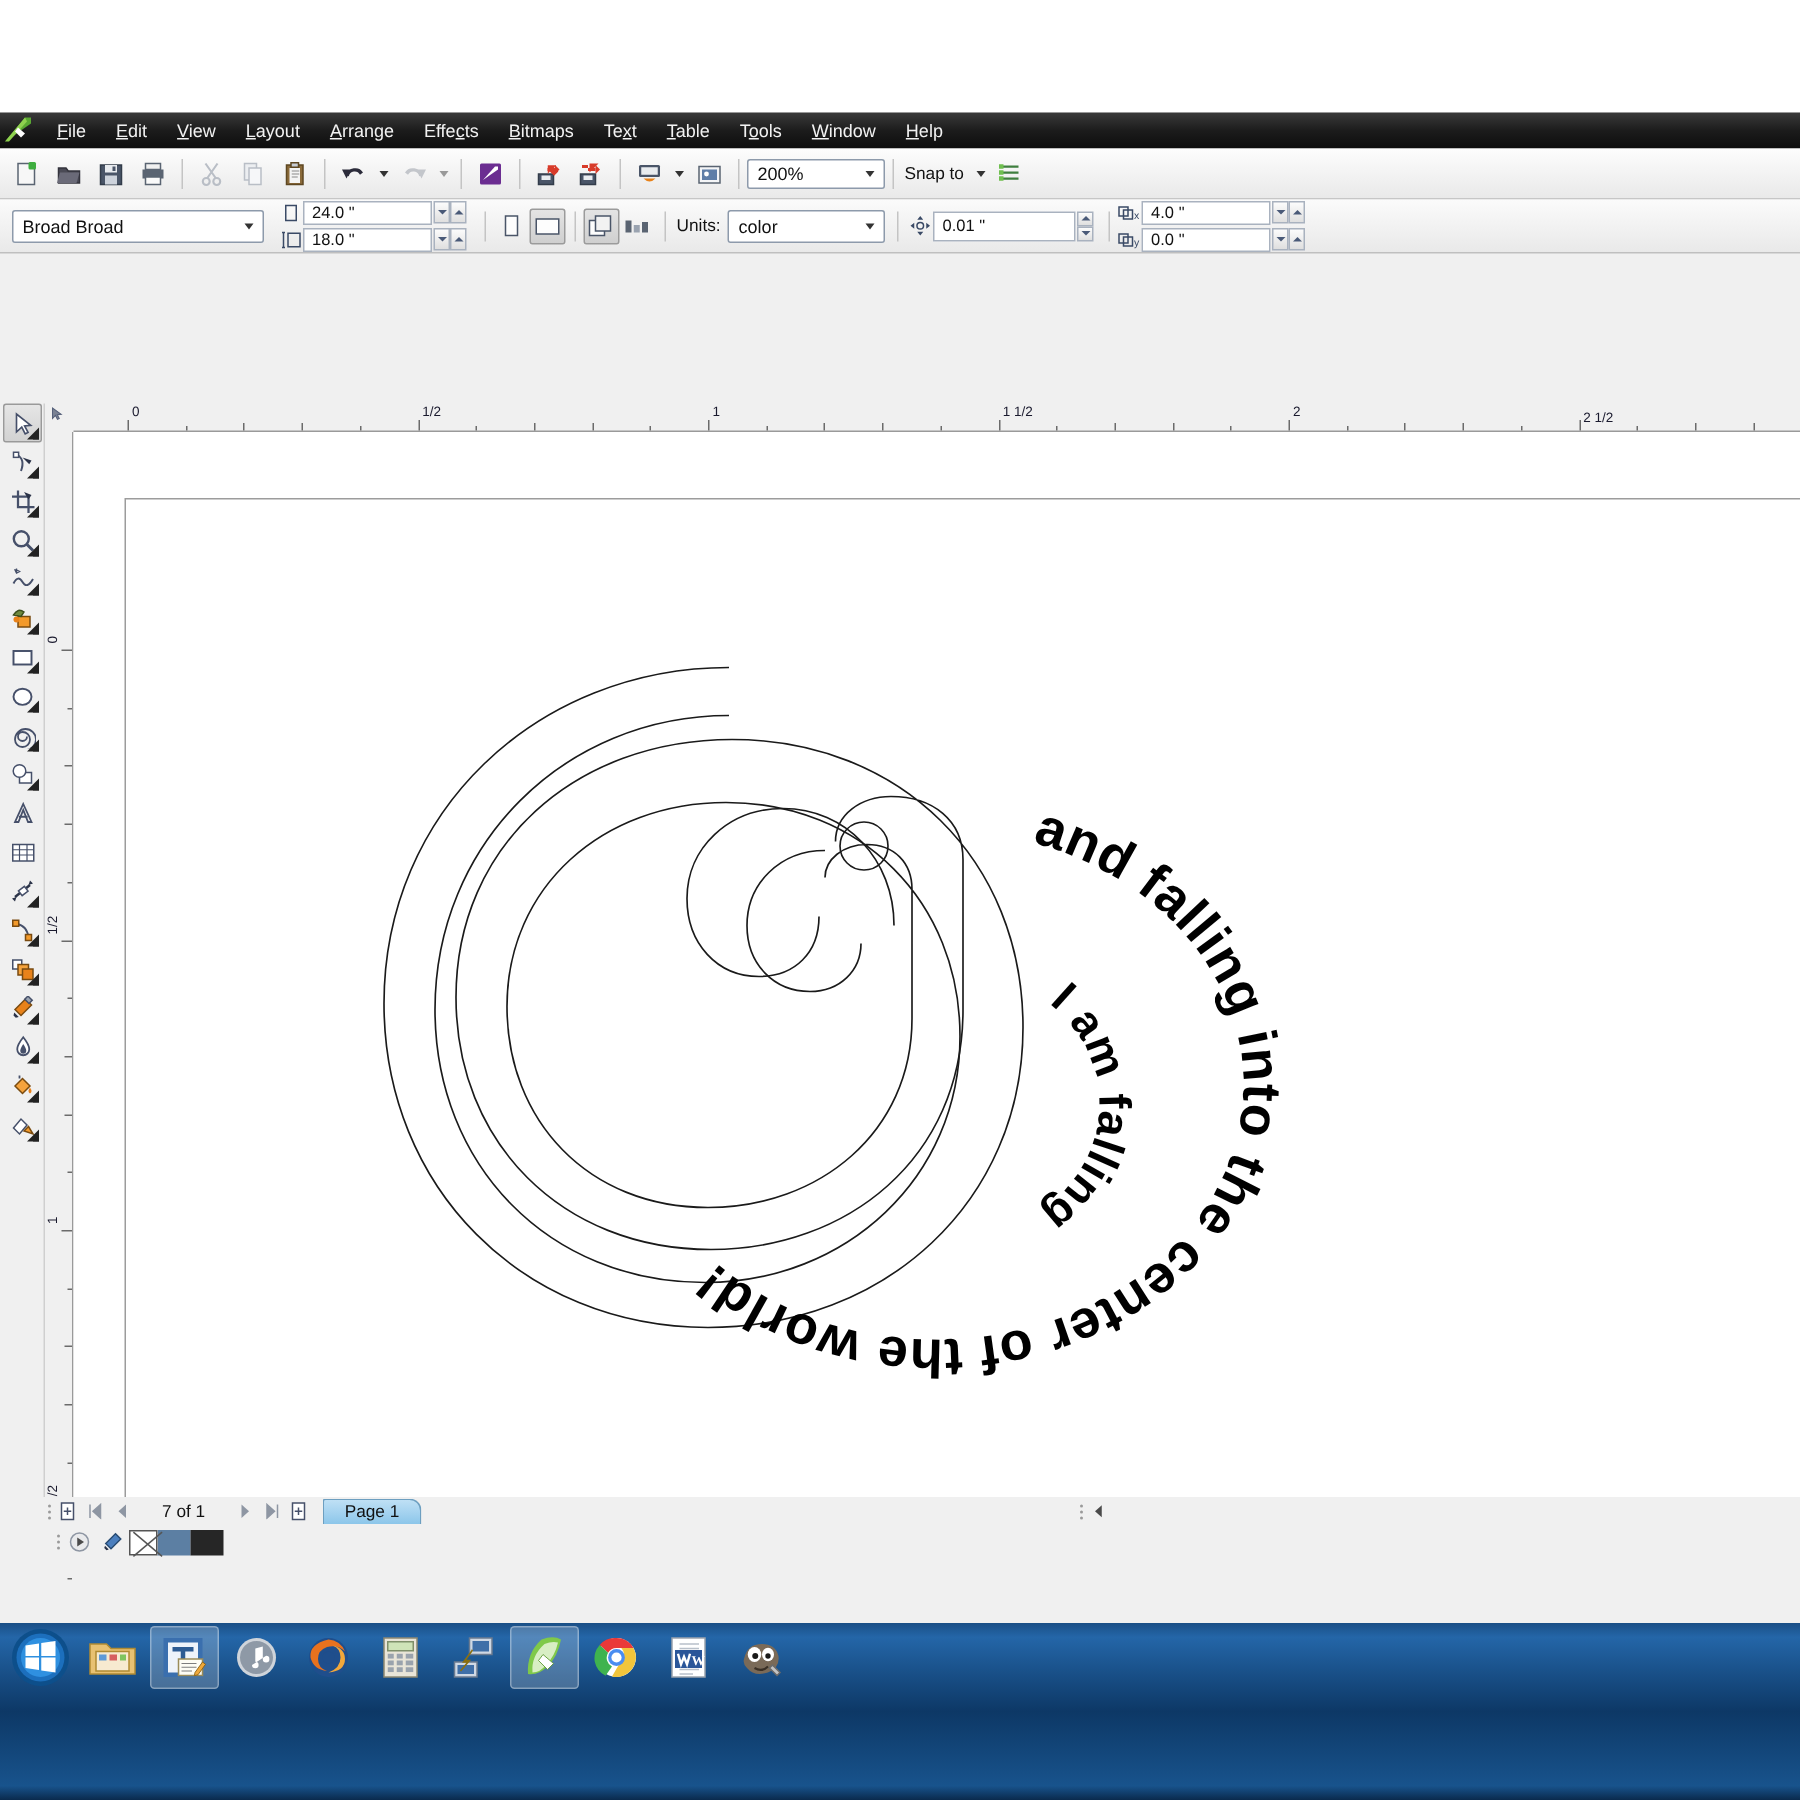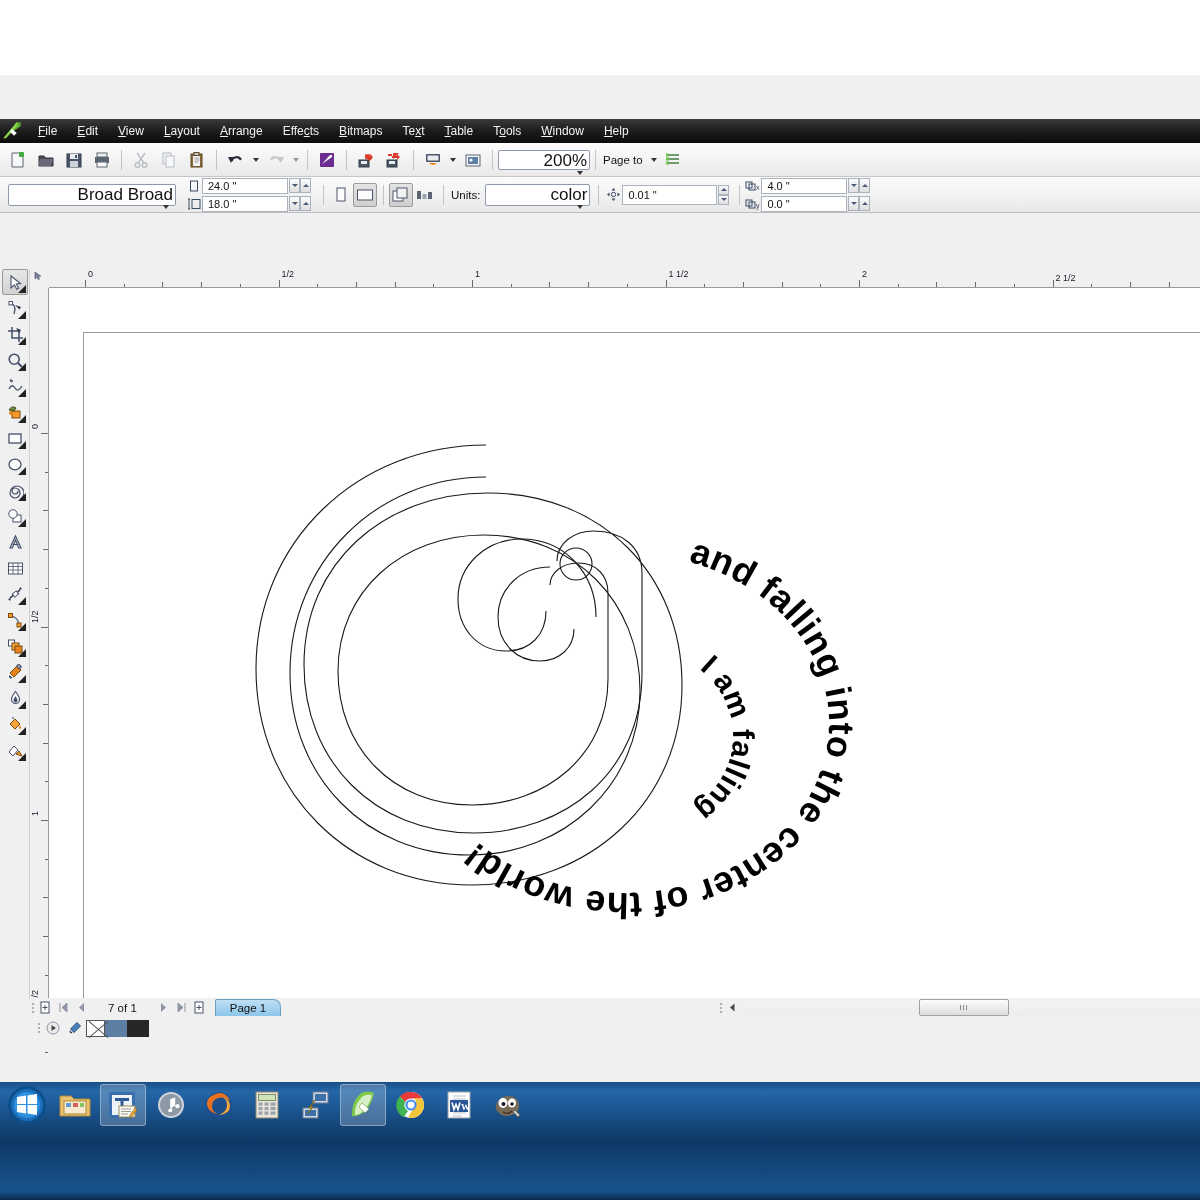--- a/index.html
+++ b/index.html
@@ -25,39 +25,39 @@
     display:flex; align-items:center; padding-left:4px; position:relative;
   }
   #title-bar .tb-text { color:#ffffff; font-size:12px; margin-left:6px; text-shadow:0 1px 1px rgba(0,0,0,.5); }
   .corel-logo { width:15px; height:15px; position:relative; }
   .corel-logo svg { display:block; }
 
   
   #menu-bar {
     height:24px;
     background: linear-gradient(to bottom,#3a3a3a 0%, #1c1c1c 50%, #0d0d0d 100%);
-    display:flex; align-items:center; padding-left:2px;margin-top:44px;
+    display:flex; align-items:center; padding-left:2px;
   }
   #menu-bar .mlogo { width:20px; height:20px; margin-right:6px; }
   .menu-item { color:#f2f2f2; font-size:12px; padding:3px 10px; cursor:default; white-space:nowrap; }
   .menu-item u { text-decoration:underline; }
 
   
   #std-toolbar {
     height:34px; background:linear-gradient(to bottom,#fdfdfd,#e9e9e9);
     border-bottom:1px solid #c6c6c6; display:flex; align-items:center; padding:0 4px;
   }
   .tb-btn { width:28px; height:26px; display:flex; align-items:center; justify-content:center; }
   .tb-sep { width:1px; height:20px; background:#c4c4c4; margin:0 5px; }
   .tb-drop { width:12px; height:26px; display:flex; align-items:center; justify-content:center; }
   .caret { width:0;height:0;border-left:3.5px solid transparent;border-right:3.5px solid transparent;border-top:4px solid #333; }
   .caret.gray { border-top-color:#999; }
   .combo {
     height:20px; background:#fff; border:1px solid #8d9aab; border-radius:2px;
-    display:flex; align-items:flex-end; padding:0 2px 0 6px; font-size:17px; color:#111;flex-direction:column;
+    display:flex; align-items:center; padding:0 2px 0 6px; font-size:12px; color:#111;
   }
   .combo .cval { flex:1; white-space:nowrap; }
   .combo .cbtn { width:15px; height:16px; display:flex; align-items:center; justify-content:center; }
   .lbl { font-size:11.5px; color:#111; margin:0 5px 0 2px; white-space:nowrap; }
 
   
   #prop-bar {
     height:36px; background:linear-gradient(to bottom,#fbfbfb,#e9e9e9);
     border-bottom:1px solid #bfbfbf; display:flex; align-items:center; padding:0 4px;
   }
@@ -288,21 +288,21 @@
       </svg>
     </div>
     <div class="tb-sep"></div>
     <div class="combo" style="width:92px">
       <span class="cval">200%</span>
       <span class="cbtn">
           <span class="caret"></span>
         </span>
     </div>
     <div class="tb-sep"></div>
-    <span class="lbl">Page to</span>
+    <span class="lbl">Snap to</span>
     <div class="tb-drop">
         <span class="caret"></span>
       </div>
     <div class="tb-btn">
       <svg width="18" height="18" viewBox="0 0 18 18">
         <path d="M3 4 h11 M3 8 h11 M3 12 h11" stroke="#3f7f3f" stroke-width="1.5"></path>
         <rect x="1" y="2.5" width="3" height="3" fill="#6fbf4f"></rect>
         <rect x="1" y="6.5" width="3" height="3" fill="#6fbf4f"></rect>
         <rect x="1" y="10.5" width="3" height="3" fill="#6fbf4f"></rect>
       </svg>
@@ -775,25 +775,20 @@
       <span class="grip-dots">
           <i></i>
           <i></i>
           <i></i>
         </span>
       <span class="sb-arrow">
         <svg width="9" height="9" viewBox="0 0 9 9">
             <path d="M6.5 0.5 L2 4.5 L6.5 8.5 Z" fill="#4a4a4a"></path>
           </svg>
       </span>
-      <span class="sb-track">
-        <span class="sb-thumb" style="left:178px; width:90px;">
-          <span class="sb-grip">III</span>
-        </span>
-      </span>
     </div>
 
     <div id="colorstrip">
       <span class="grip-dots">
           <i></i>
           <i></i>
           <i></i>
         </span>
       <span class="cs-sw" style="display:flex;align-items:center;justify-content:center">
         <svg width="14" height="14" viewBox="0 0 14 14">

